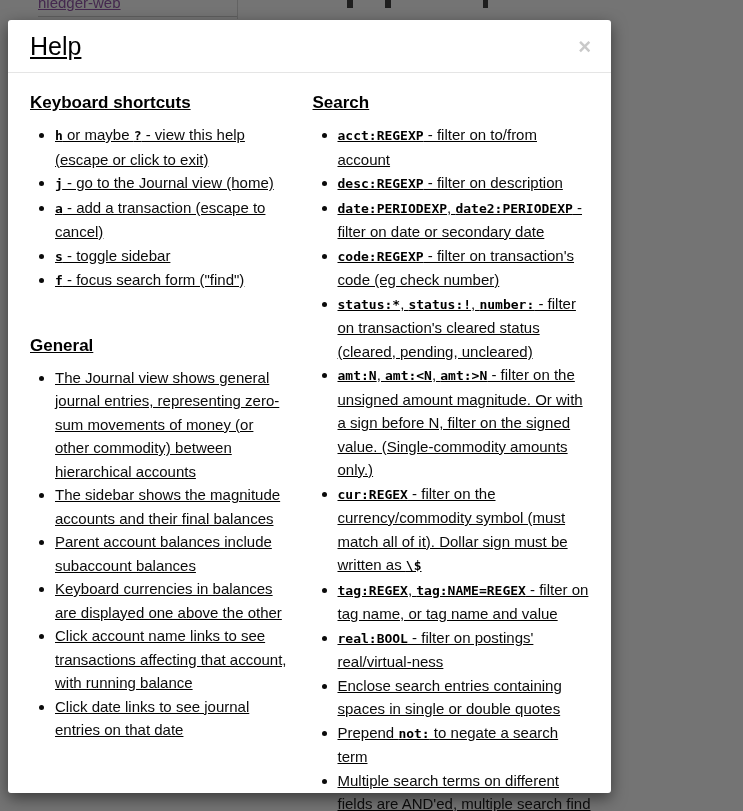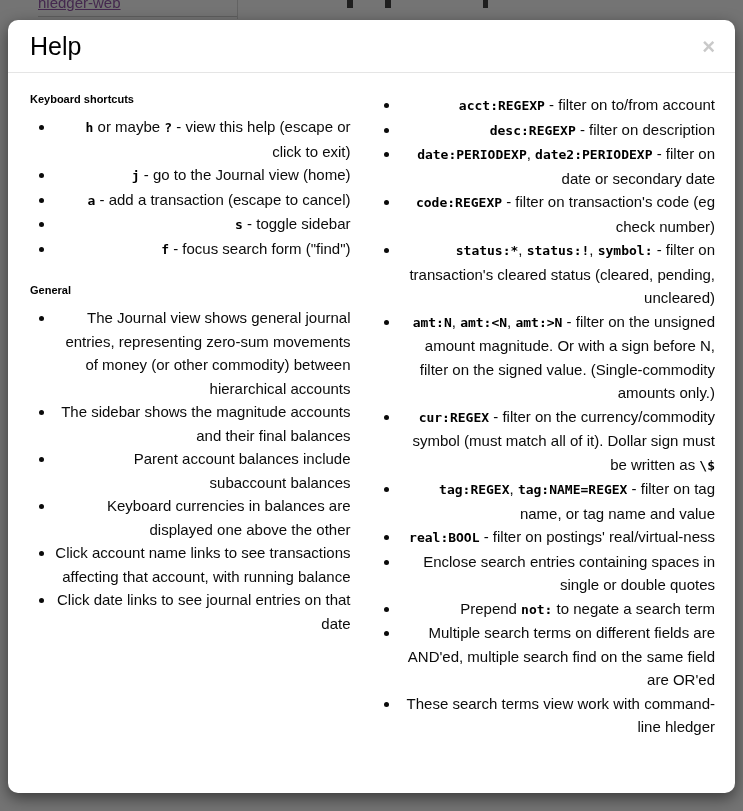--- a/index.html
+++ b/index.html
@@ -26,23 +26,24 @@
   .bg-vline {
     position: absolute; left: 229px; top: 0; width: 1px; height: 19px;
     background: #636363;
   }
   .frag {
     position: absolute; top: 0; height: 8px; background: #1e1e1e;
     display: inline-block;
   }
   
   .modal {
-    position: absolute; left: 8px; top: 20px; width: 727px; height: 773px;
-    background: #ffffff; border-radius: 10px;
+    position: absolute; left: 8px; top: 20px; width: 603px; height: 773px;
+    background: #ffffff; border-radius: 3px;
     box-shadow: 0 5px 15px rgba(0,0,0,0.5);
+    text-decoration: underline;
   }
   .modal-header {
     position: relative;
     padding: 14px 20px 13px 22px;
     border-bottom: 1px solid #e5e5e5;
   }
   .modal-title {
     font-size: 25px; font-weight: 500; color: #000; line-height: 1;
   }
   .close-btn {
@@ -52,29 +53,29 @@
     color: #c9c9c9; cursor: pointer;
     font-family: "Liberation Sans", sans-serif;
   }
   .modal-body {
     display: flex; padding: 20px 20px 0 22px;
   }
   .col { width: 50%; }
   .col-left  { padding-right: 22px; }
   .col-right { padding-left: 2px; }
   .section-heading {
-    font-size: 11px; font-weight: bold; color: #000;
+    font-size: 17px; font-weight: bold; color: #000;
     margin-bottom: 10px; margin-top: 0;
   }
-  .section + .section { margin-top: 23px; }
+  .section + .section { margin-top: 43px; }
   ul.help-list {
     margin: 0 0 10px 0; padding-left: 25px; list-style: disc;
   }
   ul.help-list li {
-    font-size: 15px; line-height: 23.5px; color: #0b0b0b; text-align: right;
+    font-size: 15px; line-height: 23.5px; color: #0b0b0b;
   }
   ul.help-list code {
     font-family: "DejaVu Sans Mono", "Liberation Mono", monospace;
     font-weight: bold; font-size: 13px; color: #000;
   }
 </style>
 </head>
 <body>
 
 <div class="bg-strip">
@@ -110,26 +111,27 @@
             <li>The sidebar shows the magnitude accounts and their final balances</li>
             <li>Parent account balances include subaccount balances</li>
             <li>Keyboard currencies in balances are displayed one above the other</li>
             <li>Click account name links to see transactions affecting that account, with running balance</li>
             <li>Click date links to see journal entries on that date</li>
           </ul>
         </div>
       </div>
     <div class="col col-right">
         <div class="section">
+          <h4 class="section-heading">Search</h4>
           <ul class="help-list">
             <li><code>acct:REGEXP</code> - filter on to/from account</li>
             <li><code>desc:REGEXP</code> - filter on description</li>
             <li><code>date:PERIODEXP</code>, <code>date2:PERIODEXP</code> - filter on date or secondary date</li>
             <li><code>code:REGEXP</code> - filter on transaction's code (eg check number)</li>
-            <li><code>status:*</code>, <code>status:!</code>, <code>symbol:</code> - filter on transaction's cleared status (cleared, pending, uncleared)</li>
+            <li><code>status:*</code>, <code>status:!</code>, <code>number:</code> - filter on transaction's cleared status (cleared, pending, uncleared)</li>
             <li><code>amt:N</code>, <code>amt:&lt;N</code>, <code>amt:&gt;N</code> - filter on the unsigned amount magnitude. Or with a sign before N, filter on the signed value. (Single-commodity amounts only.)</li>
             <li><code>cur:REGEX</code> - filter on the currency/commodity symbol (must match all of it). Dollar sign must be written as <code>\$</code></li>
             <li><code>tag:REGEX</code>, <code>tag:NAME=REGEX</code> - filter on tag name, or tag name and value</li>
             <li><code>real:BOOL</code> - filter on postings' real/virtual-ness</li>
             <li>Enclose search entries containing spaces in single or double quotes</li>
             <li>Prepend <code>not:</code> to negate a search term</li>
             <li>Multiple search terms on different fields are AND'ed, multiple search find on the same field are OR'ed</li>
             <li>These search terms view work with command-line hledger</li>
           </ul>
         </div>

